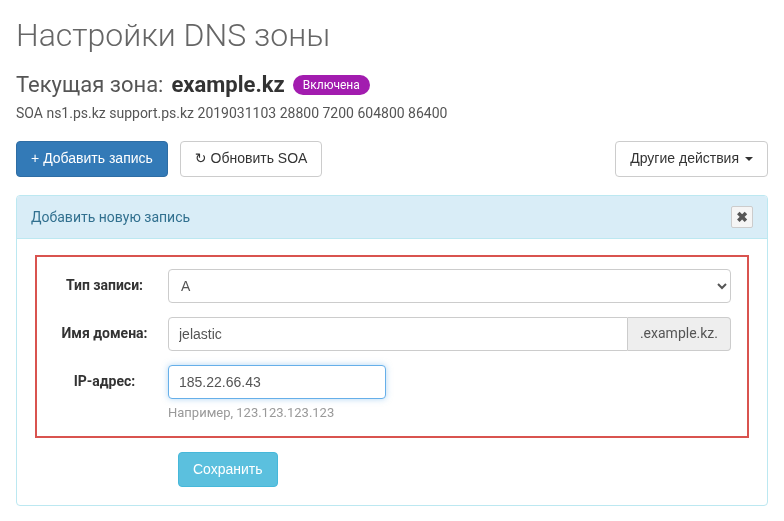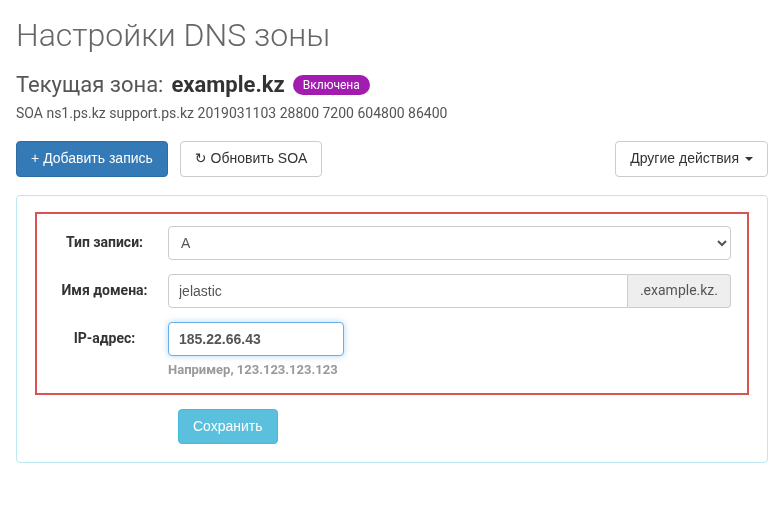--- a/index.html
+++ b/index.html
@@ -139,25 +139,24 @@
     padding: 7px 10px;
     font-size: 14px;
     border: 1px solid #ccc;
     border-radius: 4px;
     background: #fff;
     color: #555;
     height: 34px;
   }
   select.form-control { padding: 6px 8px; }
   .ip-field {
-    width: 176px;
+    width: 218px;
     border-color: #66afe9;
     box-shadow: 0 0 6px rgba(102,175,233,0.5);
     outline: none;
-    font-weight: bold;
   }
   .input-group { display: flex; width: 100%; }
   .input-group .form-control {
     flex: 1;
     border-top-right-radius: 0;
     border-bottom-right-radius: 0;
   }
   .input-addon {
     background: #eee;
     border: 1px solid #ccc;
@@ -166,21 +165,20 @@
     font-size: 14px;
     color: #555;
     border-top-right-radius: 4px;
     border-bottom-right-radius: 4px;
     white-space: nowrap;
   }
   .hint {
     font-size: 13px;
     color: #999;
     margin-top: 6px;
-    font-weight: bold;
   }
   .save-row { margin-left: 143px; }
 </style>
 </head>
 <body>
 
 <h1>Настройки DNS зоны</h1>
 
 <h2>
   <span>Текущая зона: </span>
@@ -200,20 +198,26 @@
     <span>Обновить SOA</span>
   </button>
   <div class="spacer"></div>
   <button class="btn">
     <span>Другие действия</span>
     <span class="caret"></span>
   </button>
 </div>
 
 <div class="panel">
+  <div class="panel-heading">
+    <span class="title-text">Добавить новую запись</span>
+    <button class="close-btn">
+      <span>✖</span>
+    </button>
+  </div>
   <div class="panel-body">
 
     <div class="highlight-wrap">
 
       <div class="form-row">
         <div class="form-label">Тип записи:</div>
         <div class="form-control-wrap">
           <select class="form-control">
             <option>A</option>
           </select>

